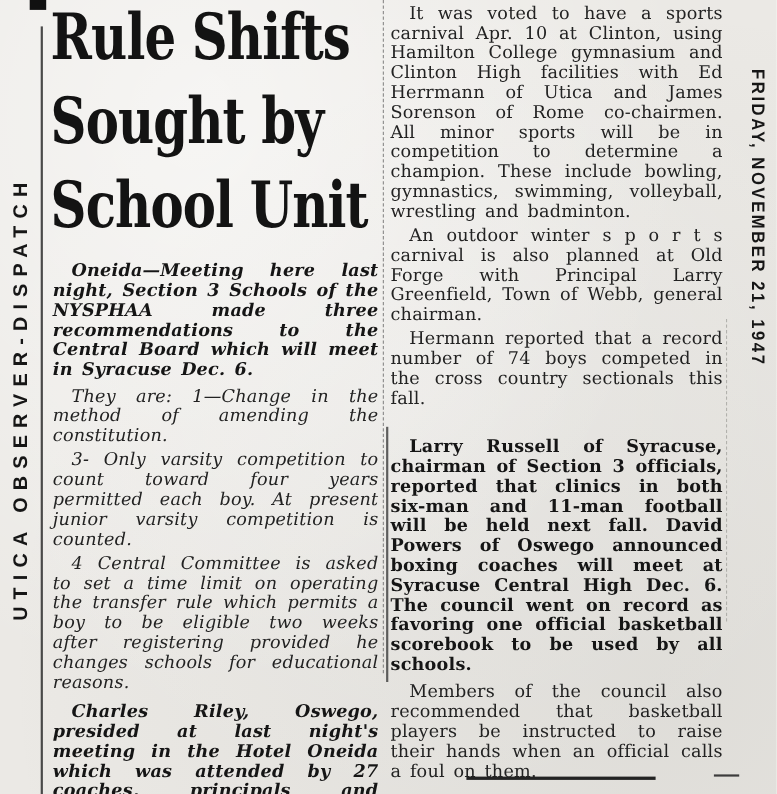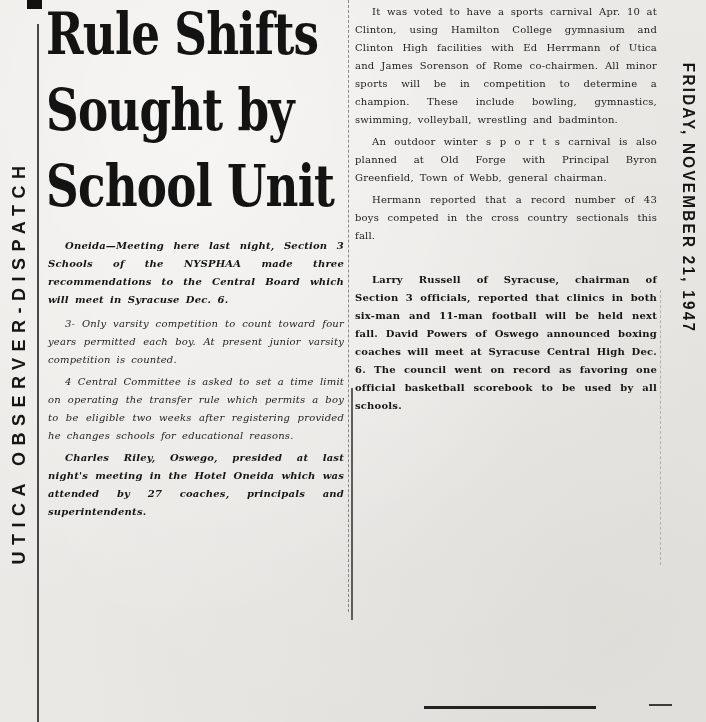--- a/index.html
+++ b/index.html
@@ -31,21 +31,21 @@
   .headline .hl-line{
     font-weight:bold;font-size:58px;line-height:76px;letter-spacing:-1px;
     white-space:nowrap;transform:scaleX(.78);transform-origin:left center;
     color:#131313;
   }
   
   .col{position:absolute;}
   .col-left{left:48px;top:237px;width:296px;font-style:italic;}
   .col-right{left:355px;top:3px;width:302px;}
   .col p{
-    margin:0 0 4px 0;font-size:10px;line-height:18px;
+    margin:0 0 4px 0;font-size:16px;line-height:18px;
     text-align:justify;text-indent:17px;word-spacing:2.6px;letter-spacing:.2px;
     color:#222;
   }
   .col p.bold{font-weight:700;color:#151515;}
   .col-left p:nth-child(2){margin-top:6px;}
   .col-left p:nth-child(5){margin-top:9px;}
   .col-right p:nth-child(4){margin-top:26px;}
   .col-right p:nth-child(5){margin-top:7px;}
   
   .rule-left{position:absolute;left:37px;top:24px;width:2px;height:698px;background:#2d2d2d;opacity:.85;}
@@ -73,25 +73,27 @@
   <div class="vtext vtext-right">FRIDAY, NOVEMBER 21, 1947</div>
 
   <div class="headline">
       <div class="hl-line">Rule Shifts</div>
       <div class="hl-line">Sought by</div>
       <div class="hl-line">School Unit</div>
     </div>
 
   <div class="col col-left">
       <p class="para bold">Oneida—Meeting here last night, Section 3 Schools of the NYSPHAA made three recommendations to the Central Board which will meet in Syracuse Dec. 6.</p>
+      <p class="para">They are: 1—Change in the method of amending the constitution.</p>
       <p class="para">3- Only varsity competition to count toward four years permitted each boy. At present junior varsity competition is counted.</p>
       <p class="para">4 Central Committee is asked to set a time limit on operating the transfer rule which permits a boy to be eligible two weeks after registering provided he changes schools for educational reasons.</p>
       <p class="para bold">Charles Riley, Oswego, presided at last night's meeting in the Hotel Oneida which was attended by 27 coaches, principals and superintendents.</p>
     </div>
 
   <div class="col col-right">
       <p class="para">It was voted to have a sports carnival Apr. 10 at Clinton, using Hamilton College gymnasium and Clinton High facilities with Ed Herrmann of Utica and James Sorenson of Rome co-chairmen. All minor sports will be in competition to determine a champion. These include bowling, gymnastics, swimming, volleyball, wrestling and badminton.</p>
-      <p class="para">An outdoor winter s p o r t s carnival is also planned at Old Forge with Principal Byron Greenfield, Town of Webb, general chairman.</p>
-      <p class="para">Hermann reported that a record number of 43 boys competed in the cross country sectionals this fall.</p>
+      <p class="para">An outdoor winter s p o r t s carnival is also planned at Old Forge with Principal Larry Greenfield, Town of Webb, general chairman.</p>
+      <p class="para">Hermann reported that a record number of 74 boys competed in the cross country sectionals this fall.</p>
       <p class="para bold">Larry Russell of Syracuse, chairman of Section 3 officials, reported that clinics in both six-man and 11-man football will be held next fall. David Powers of Oswego announced boxing coaches will meet at Syracuse Central High Dec. 6. The council went on record as favoring one official basketball scorebook to be used by all schools.</p>
+      <p class="para">Members of the council also recommended that basketball players be instructed to raise their hands when an official calls a foul on them.</p>
     </div>
 
 </div>
 
 </body></html>

